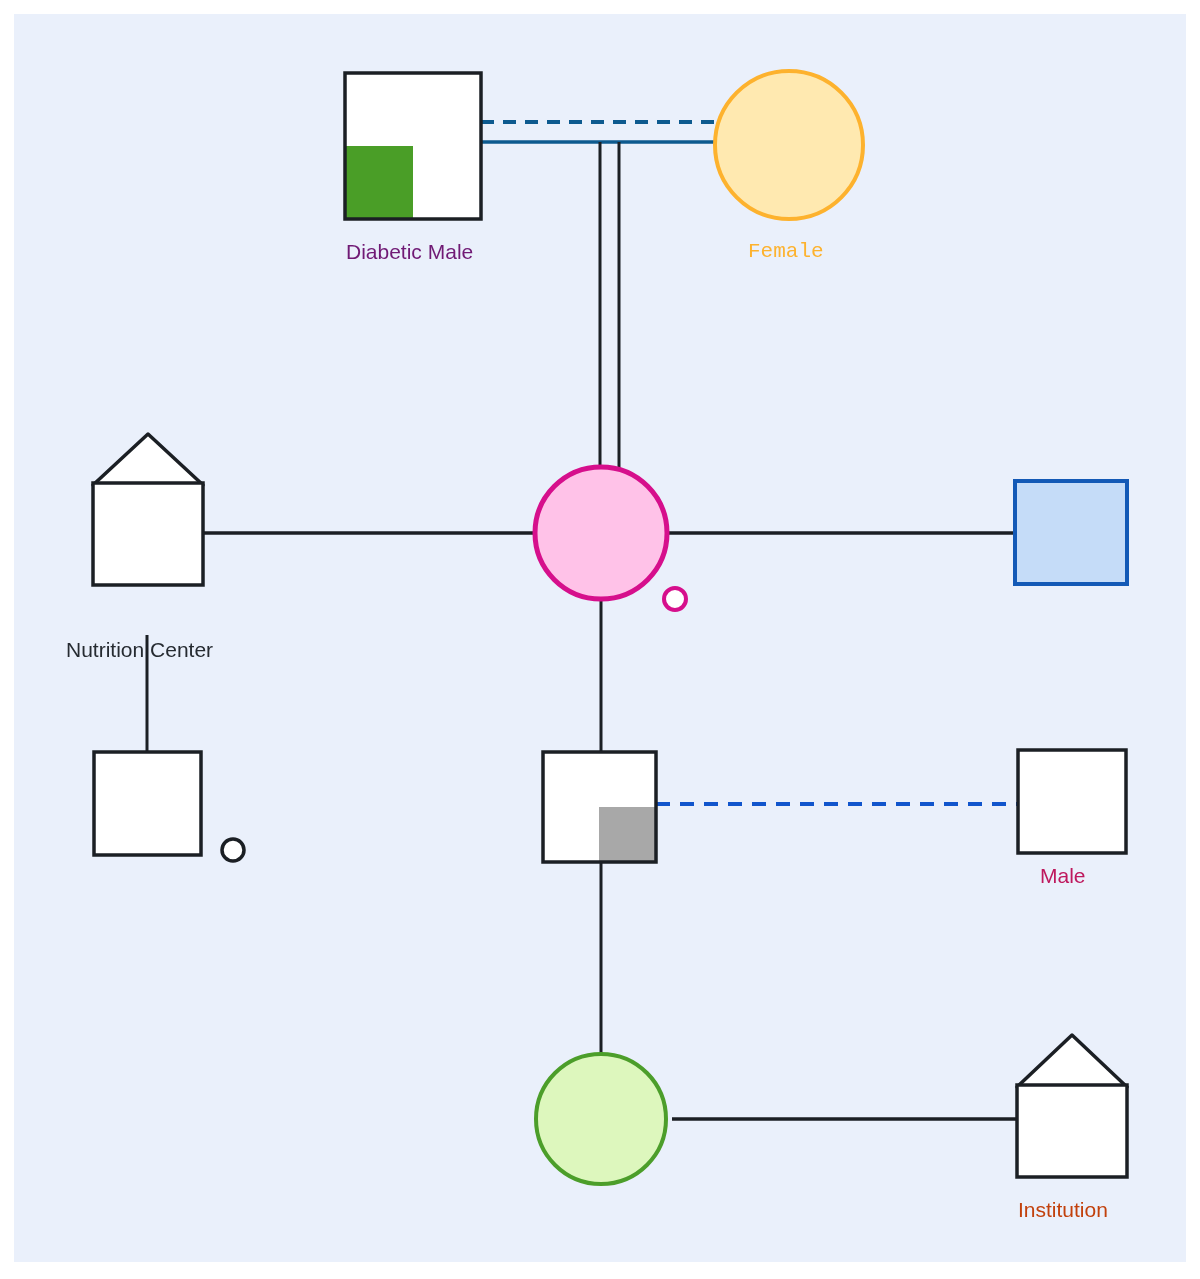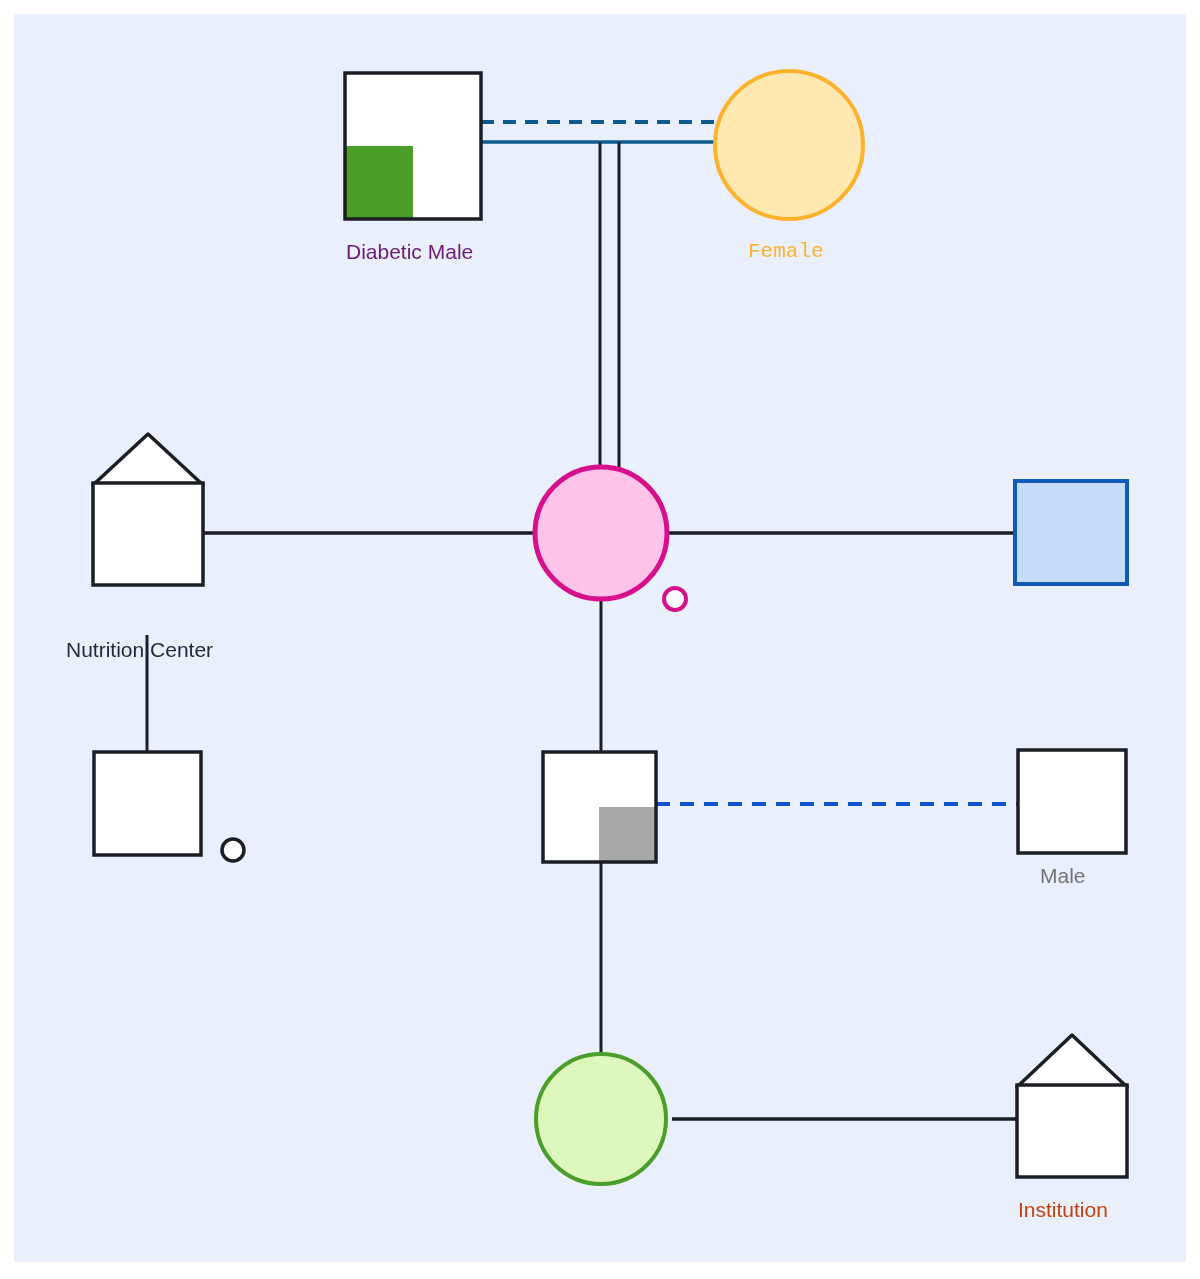--- a/index.html
+++ b/index.html
@@ -131,18 +131,18 @@
     </g>
 
   </svg>
 
   <div class="node-label" style="left:346px; top:241px; color:#701a75;">Diabetic Male</div>
 
   <div class="node-label" style="left:748px; top:241px; color:#fdb22e;font-family:Liberation Mono, monospace;">Female</div>
 
   <div class="node-label" style="left:66px; top:603px; color:#262b31;margin-top:36px;">Nutrition Center</div>
 
-  <div class="node-label" style="left:1040px; top:865px; color:#737373;">Male</div>
+  <div class="node-label" style="left:1040px; top:865px; color:#be185d;">Male</div>
 
 
   <div class="node-label" style="left:1018px; top:1199px; color:#c2410c;">Institution</div>
 
 </div>
 
 </body></html>

